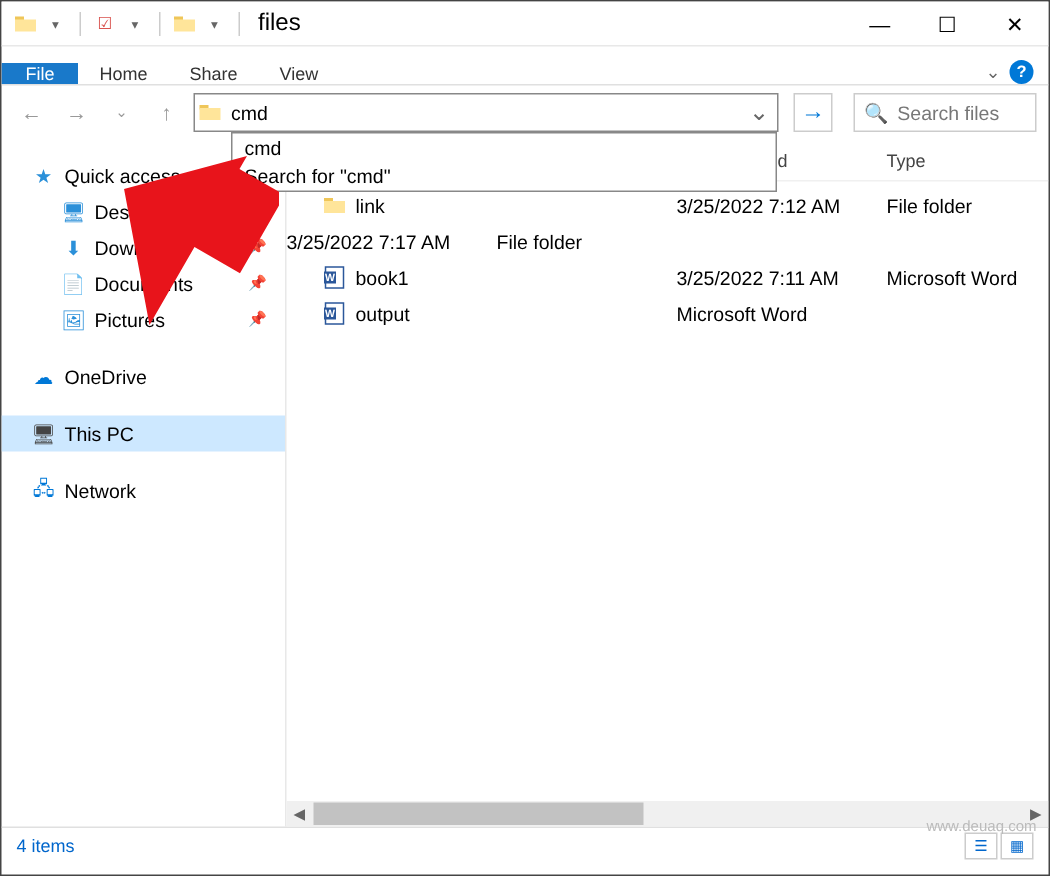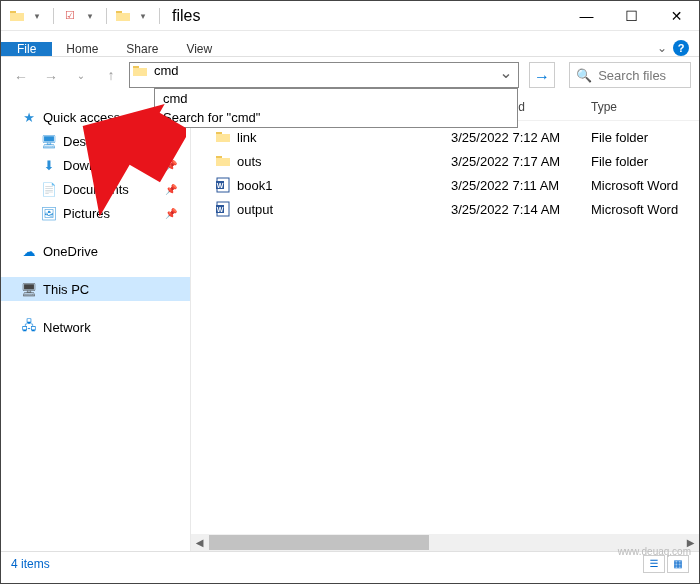--- a/index.html
+++ b/index.html
@@ -11,21 +11,21 @@
 .tb-title { padding-left: 8px; font-size: 16px; }
 .win-controls { margin-left: auto; display: flex; }
 .win-btn { width: 45px; height: 30px; display: flex; align-items: center; justify-content: center; font-size: 14px; }
 .menubar { height: 26px; display: flex; align-items: flex-end; border-bottom: 1px solid #e0e0e0; font-size: 12px; }
 .menu-file { background: #1979ca; color: #fff; padding: 0 16px; display: flex; align-items: center; }
 .menu-item { padding: 0 14px; display: flex; align-items: center; color: #333; }
 .menu-right { margin-left: auto; display: flex; align-items: center; padding-right: 10px; gap: 6px; }
 .help-badge { width:16px; height:16px; border-radius:50%; background:#0078d7; color:#fff; font-size:11px; display:flex; align-items:center; justify-content:center; font-weight:bold; }
 .navbar { height: 36px; display: flex; align-items: center; padding: 4px 8px; gap: 6px; }
 .nav-btn { width: 24px; height: 24px; display: flex; align-items:center; justify-content:center; color:#999; font-size:14px; }
-.address-wrap { flex: 0 0 390px; height: 26px; border: 1px solid #888; display: flex; align-items: flex-start; position: relative; }
+.address-wrap { flex: 0 0 390px; height: 26px; border: 1px solid #888; display: flex; align-items: center; position: relative; }
 .addr-folder { width:20px; display:flex; align-items:center; justify-content:center; }
 .addr-input { flex:1; border:none; outline:none; font-size:13px; padding-left:4px; background:#fff; }
 .addr-drop { width:24px; display:flex; align-items:center; justify-content:center; color:#666; }
 .addr-suggest { position:absolute; top:25px; left:24px; right:0; background:#fff; border:1px solid #888; z-index:5; font-size:13px; }
 .addr-suggest div { padding: 2px 8px; cursor:default; }
 .addr-go { width: 26px; height: 26px; border:1px solid #ccc; display:flex; align-items:center; justify-content:center; color:#0078d7; margin-left:4px; }
 .search-box { flex:1; height:26px; border:1px solid #ccc; display:flex; align-items:center; padding:0 6px; color:#777; font-size:13px; margin-left:8px; }
 .content { display:flex; height: 458px; }
 .sidebar { width: 190px; border-right:1px solid #e8e8e8; padding-top:12px; font-size:13px; }
 .side-item { display:flex; align-items:center; height:24px; padding-left:20px; gap:6px; }
@@ -178,29 +178,20 @@
               <rect class="tab" x="1" y="3" width="6" height="3"></rect>
               <rect class="body" x="1" y="5" width="14" height="8"></rect>
             </svg>
           </span>
           <span>link</span>
         </div>
       <div class="col-date">3/25/2022 7:12 AM</div>
       <div class="col-type">File folder</div>
     </div>
     <div class="row">
-      <div class="col-name">
-          <span class="icon-sm">
-            <svg class="folder" viewBox="0 0 16 16">
-              <rect class="tab" x="1" y="3" width="6" height="3"></rect>
-              <rect class="body" x="1" y="5" width="14" height="8"></rect>
-            </svg>
-          </span>
-          <span>outs</span>
-        </div>
       <div class="col-date">3/25/2022 7:17 AM</div>
       <div class="col-type">File folder</div>
     </div>
     <div class="row">
       <div class="col-name">
           <span class="icon-sm">
             <svg class="word" viewBox="0 0 16 16">
               <rect x="2" y="1" width="12" height="14" fill="#fff" stroke="#2b579a"></rect>
               <rect x="1" y="4" width="8" height="8" fill="#2b579a"></rect>
               <text x="5" y="10.5" font-size="7" fill="#fff" text-anchor="middle" font-family="Arial" font-weight="bold">W</text>
@@ -215,21 +206,20 @@
       <div class="col-name">
           <span class="icon-sm">
             <svg class="word" viewBox="0 0 16 16">
               <rect x="2" y="1" width="12" height="14" fill="#fff" stroke="#2b579a"></rect>
               <rect x="1" y="4" width="8" height="8" fill="#2b579a"></rect>
               <text x="5" y="10.5" font-size="7" fill="#fff" text-anchor="middle" font-family="Arial" font-weight="bold">W</text>
             </svg>
           </span>
           <span>output</span>
         </div>
-      <div class="col-date">3/25/2022 7:14 AM</div>
       <div class="col-type">Microsoft Word</div>
     </div>
     <div class="scroll-h">
       <div class="arrow">◀</div>
       <div class="thumb"></div>
       <div style="flex:1"></div>
       <div class="arrow">▶</div>
     </div>
   </div>
 </div>

